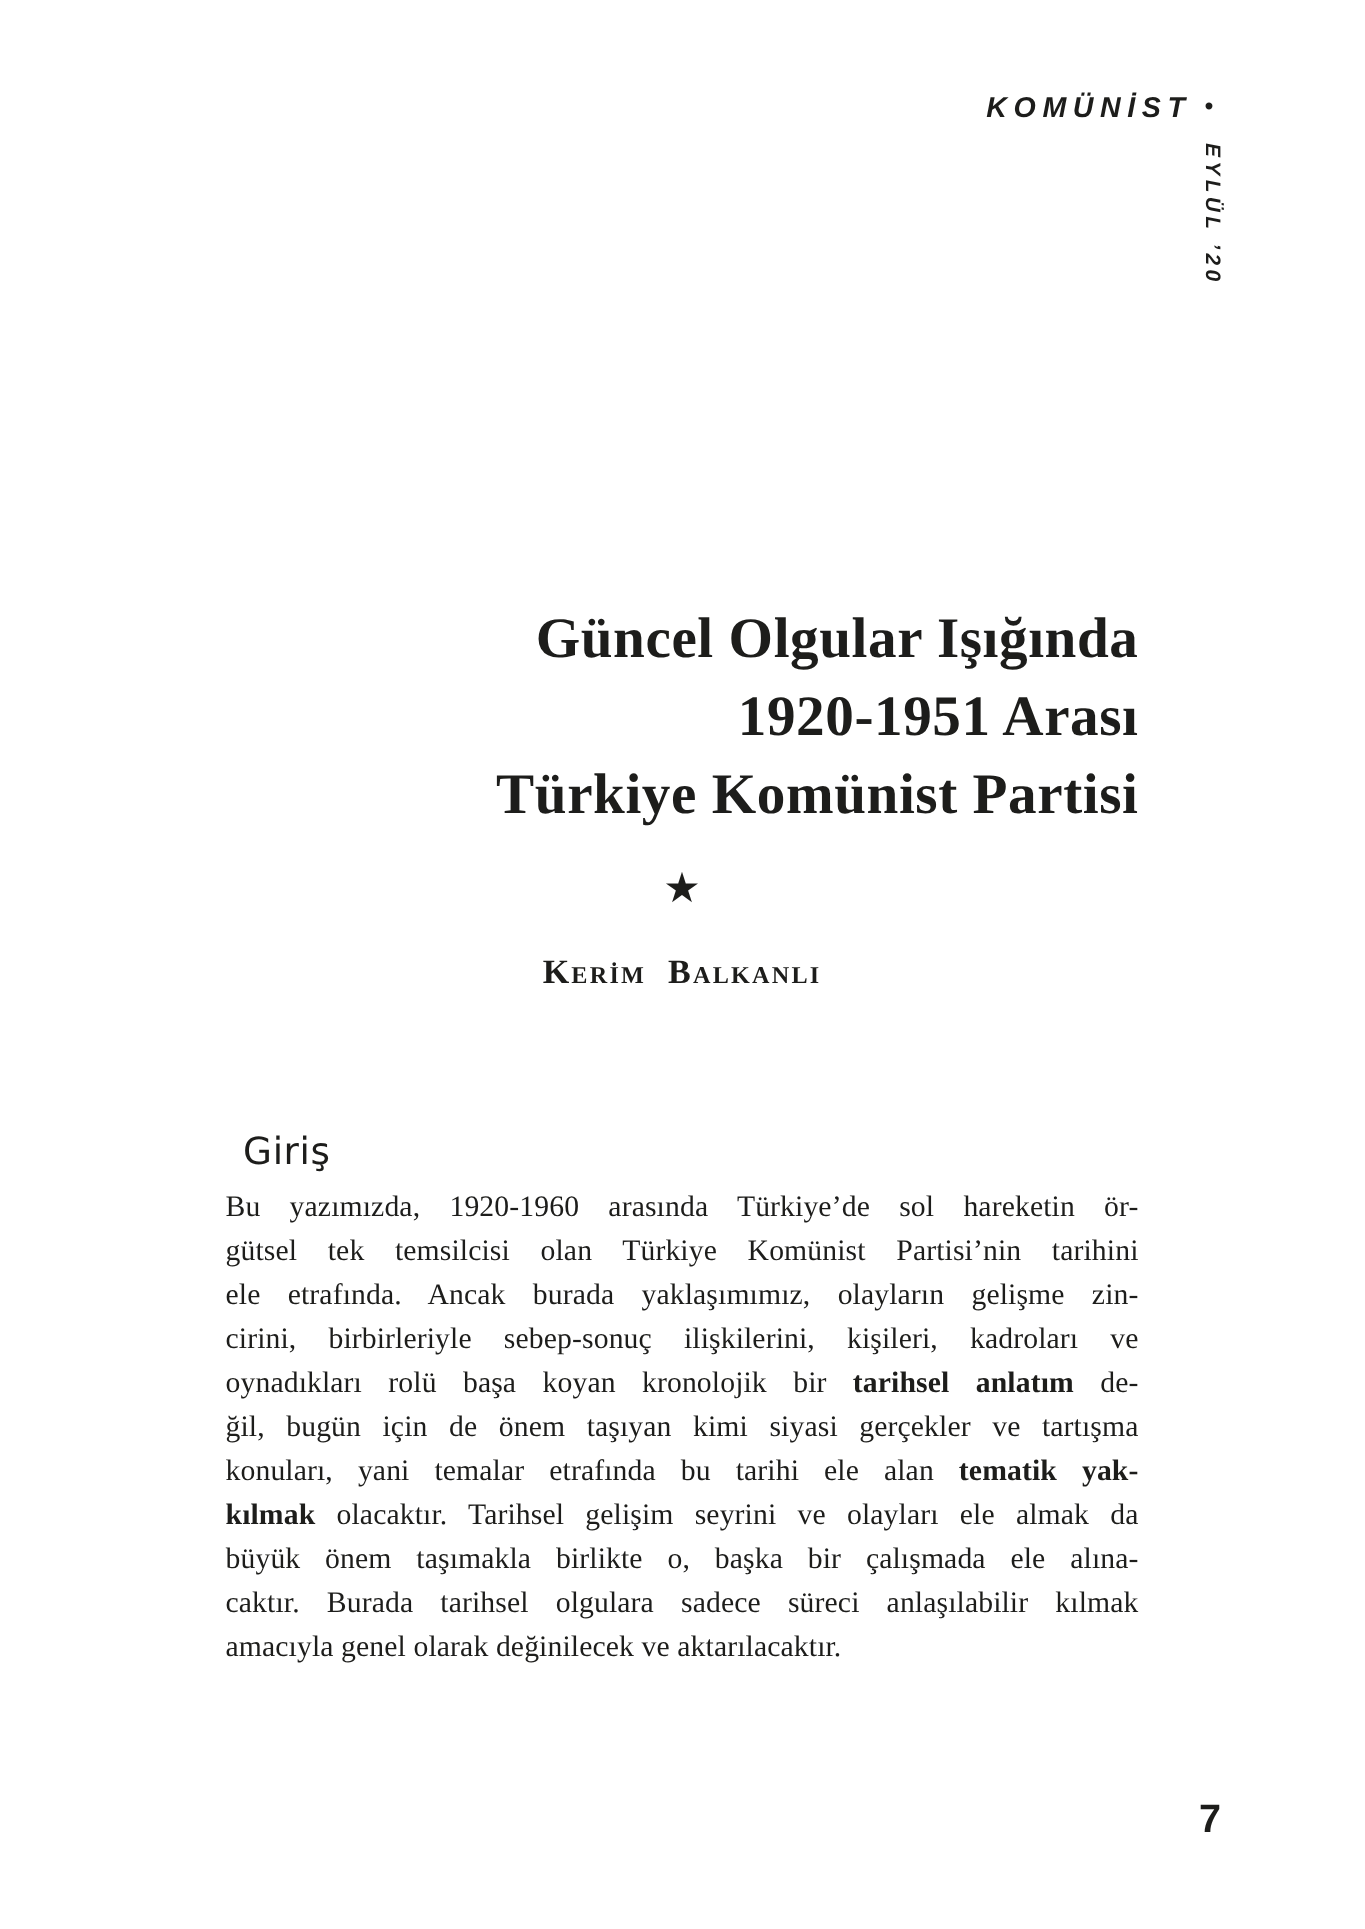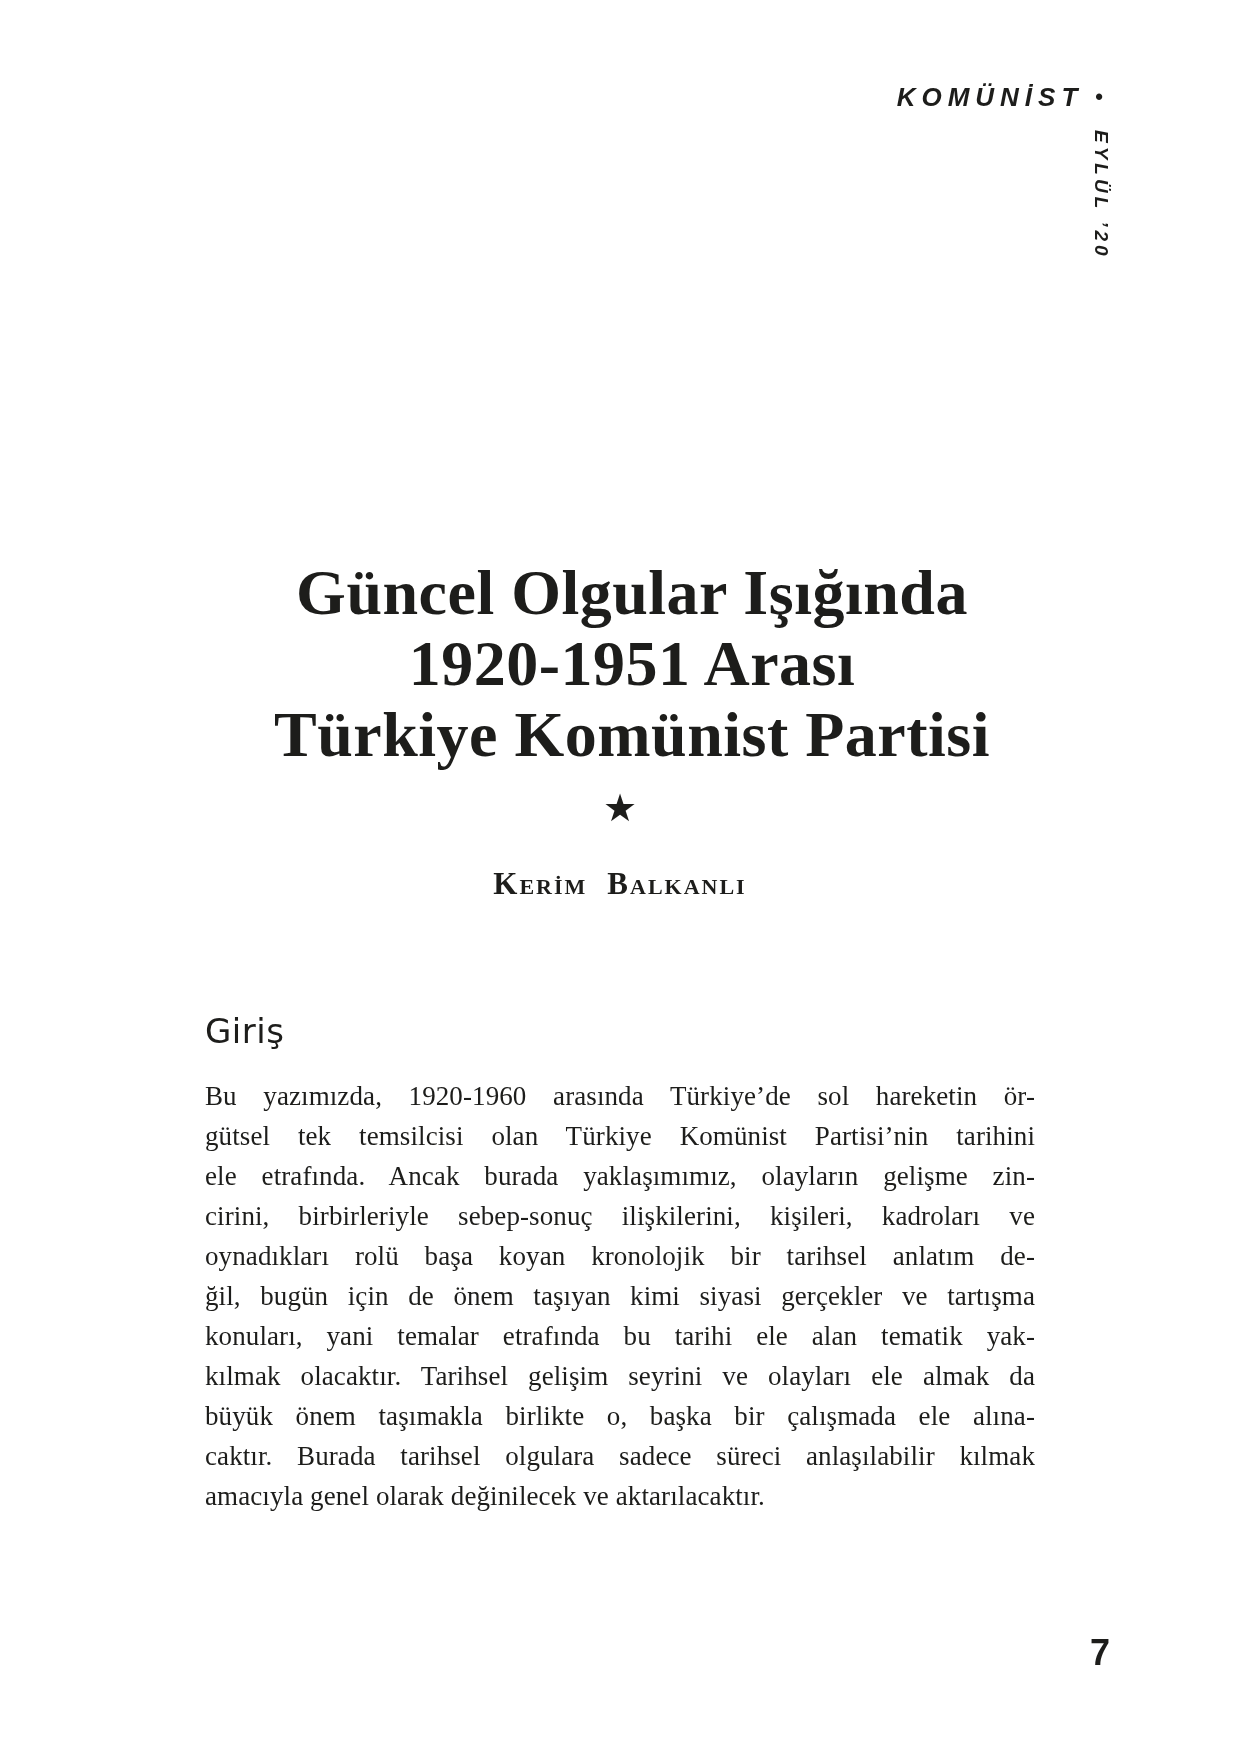--- a/index.html
+++ b/index.html
@@ -33,55 +33,55 @@
     font-family:"Liberation Sans", sans-serif;
     font-style:italic;font-weight:700;
     font-size:19px;letter-spacing:4px;
     white-space:nowrap;
     color:#1d1d1b;
   }
   
   .content{position:absolute;left:205px;top:0;width:830px;}
   .title{
     position:absolute;top:545px;left:0;width:100%;
-    margin:12px;text-align:center;
-    font-weight:700;font-size:64px;line-height:71px;
+    margin:0;text-align:right;
+    font-weight:700;font-size:52px;line-height:71px;
     letter-spacing:0.5px;
   }
   .title .t-line{display:block;}
   .star{
     position:absolute;top:788px;left:0;width:100%;
     text-align:center;font-size:38px;line-height:40px;
   }
   .author{
     position:absolute;top:866px;left:0;width:100%;
     text-align:center;
     font-weight:700;letter-spacing:2px;
   }
   .author-word{
     display:inline-block;font-size:22px;margin:0 7px;
   }
   .author-word::first-letter{font-size:31px;}
   .section{
-    position:absolute;top:1008px;left:0;margin:0;
+    position:absolute;top:1008px;left:0;margin:16px;
     font-family:"DejaVu Sans", sans-serif;
     font-weight:400;font-size:34px;line-height:46px;
     letter-spacing:0.5px;
   }
   .body-text{
     position:absolute;top:1076px;left:0;width:100%;
     font-size:27px;line-height:40px;
     letter-spacing:0.1px;
   }
   .bl{
     height:40px;overflow:hidden;
     text-align:justify;text-align-last:justify;
     white-space:normal;
   }
-  .bl b{font-weight:400;}
+  .bl b{font-weight:700;}
   .bl-last{text-align:left;text-align-last:left;}
   
   .pageno{
     position:absolute;top:1632px;left:1090px;
     font-family:"Liberation Sans", sans-serif;
     font-weight:700;font-size:36px;
   }
 </style>
 </head>
 <body>

